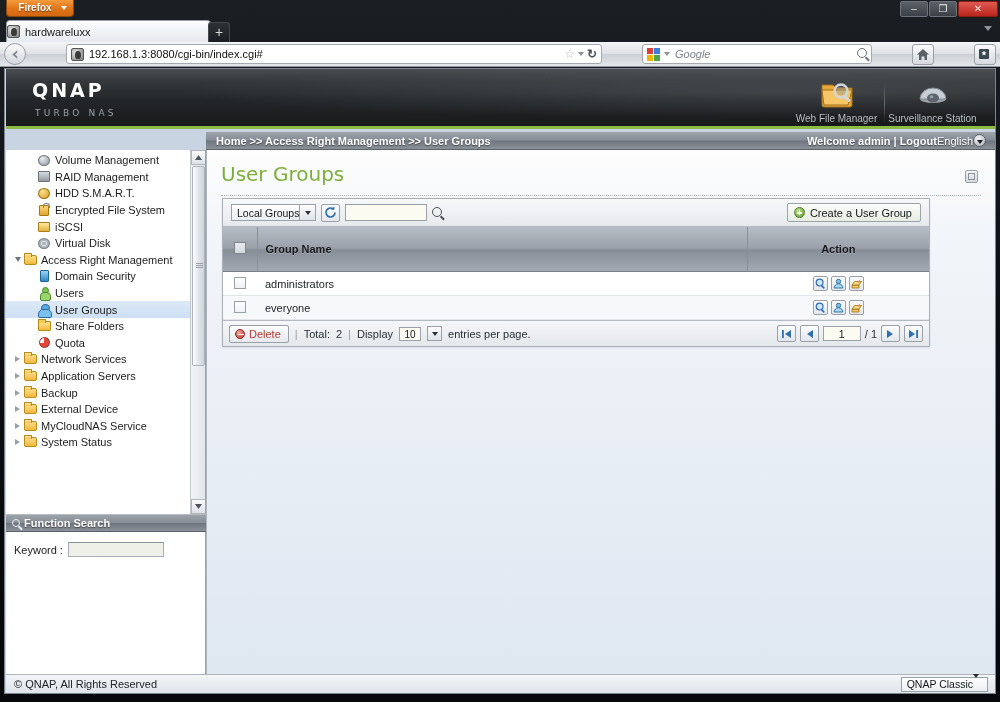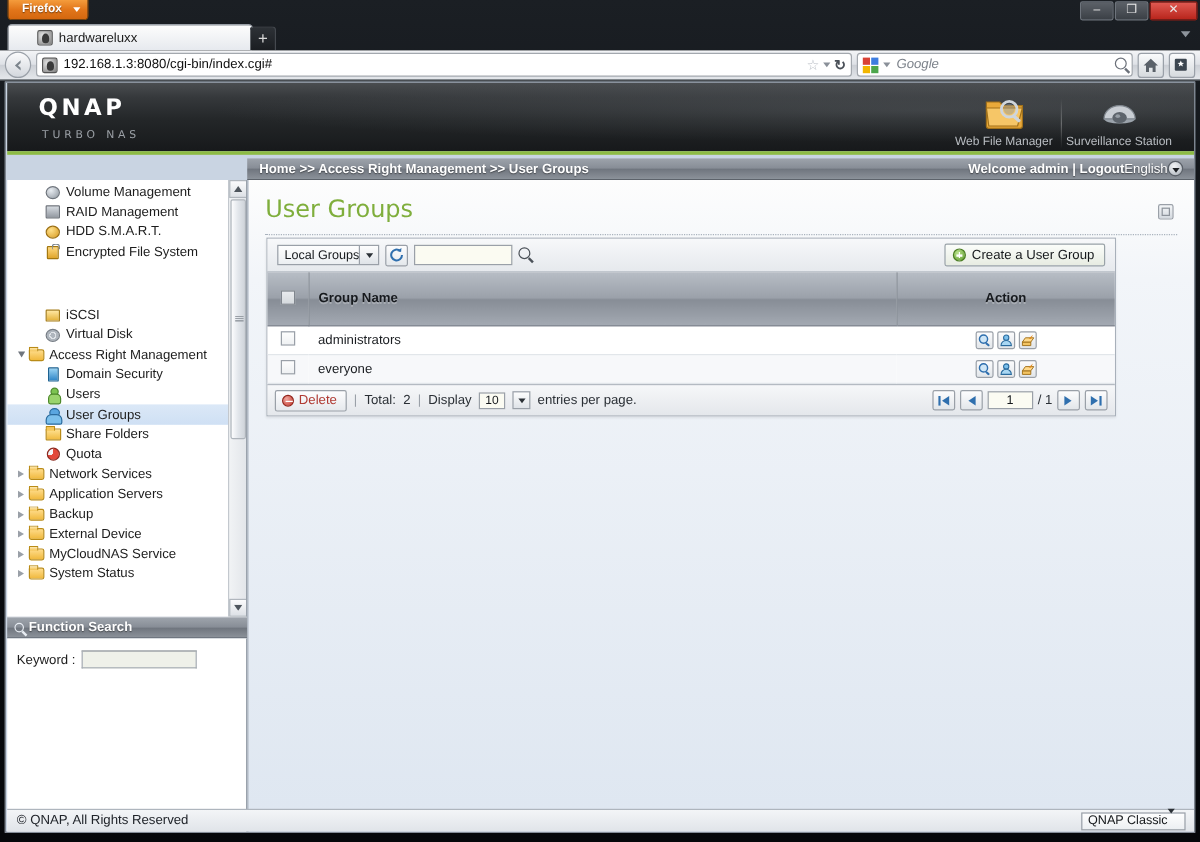--- a/index.html
+++ b/index.html
@@ -64,21 +64,21 @@
     position: absolute; left: 0; top: 18px; width: 1000px; height: 24px;
   }
   .tab {
     position: absolute; left: 6px; top: 2px;
     width: 205px; height: 22px;
     background: linear-gradient(180deg,#fdfdfd 0%, #e6e9ee 100%);
     border: 1px solid #9aa0a8;
     border-bottom: none;
     border-radius: 4px 4px 0 0;
     display: flex; align-items: center;
-    padding: 0 24px;
+    padding: 0 0;
     color: #1a1a1a;
     font-size: 11px;
   }
   .tab .favicon {
     width: 13px; height: 13px; margin-right: 5px;
     border-radius: 2px;
     background: radial-gradient(circle at 35% 35%, #e8e8e8, #7d7d7d);
     border: 1px solid #555;
     position: relative; flex: none;
   }
@@ -103,20 +103,21 @@
     border-top: 5px solid #8e949c;
   }
 
   
   .navbar {
     position: absolute; left: 0; top: 42px; width: 1000px; height: 25px;
     background: linear-gradient(180deg,#f4f5f7 0%, #dfe2e7 48%, #ccd0d6 52%, #e4e7eb 100%);
     border-bottom: 1px solid #93999f;
     display: flex; align-items: center;
     padding: 0 4px;
+    gap: 36px;
   }
   .back-btn {
     width: 22px; height: 22px; border-radius: 50%;
     background: linear-gradient(180deg,#fbfbfc,#d3d7dd);
     border: 1px solid #9aa0a8;
     display: flex; align-items: center; justify-content: center;
     margin-right: 4px; flex: none;
   }
   .back-btn svg { display:block; }
   .urlbar {
@@ -625,21 +626,21 @@
             </span>
             <span>HDD S.M.A.R.T.</span>
           </div>
           <div class="tree-item" style="padding-left: 20px;">
             <span class="tw"></span>
             <span class="ico">
               <span class="ico-enc"></span>
             </span>
             <span>Encrypted File System</span>
           </div>
-          <div class="tree-item" style="padding-left: 20px; margin-top: 36px;">
+          <div class="tree-item" style="padding-left: 20px;">
             <span class="tw"></span>
             <span class="ico">
               <span class="ico-iscsi"></span>
             </span>
             <span>iSCSI</span>
           </div>
           <div class="tree-item" style="padding-left: 20px;">
             <span class="tw"></span>
             <span class="ico">
               <span class="ico-vdisk"></span>

